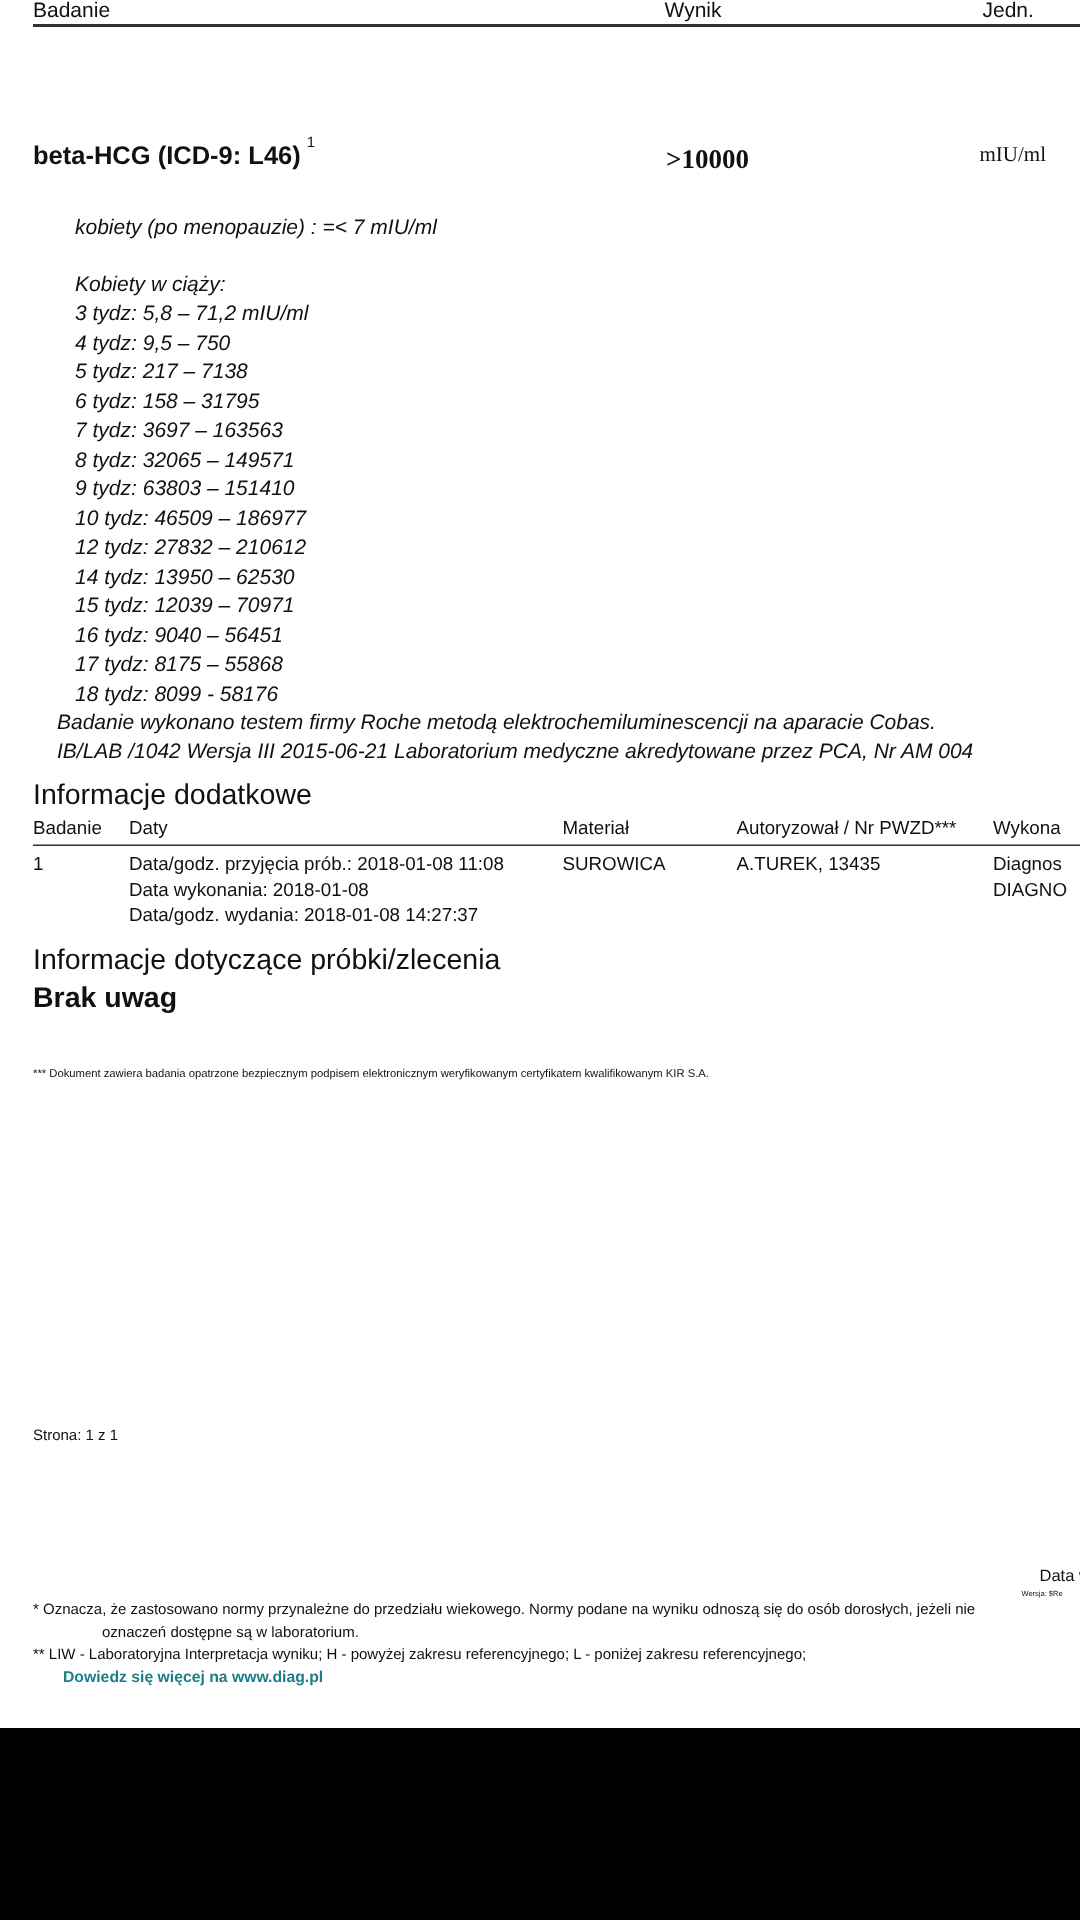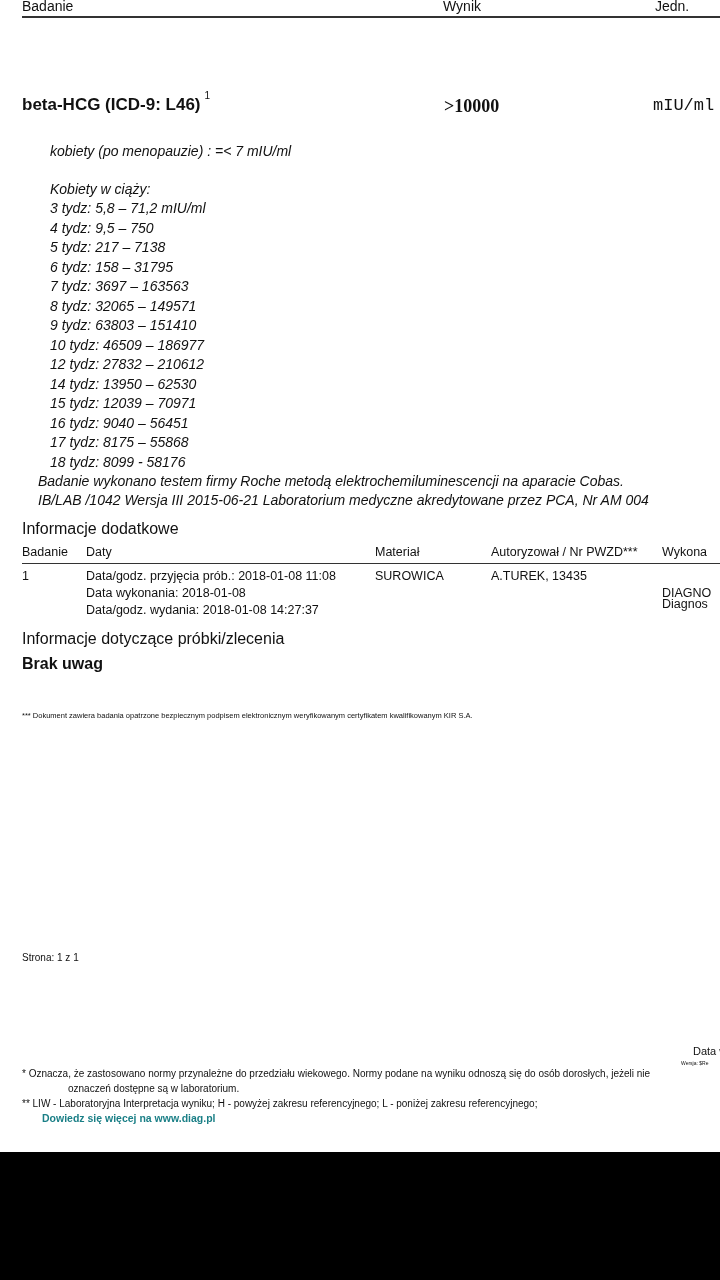--- a/index.html
+++ b/index.html
@@ -4,24 +4,24 @@
   <style>
     html, body { margin:0; padding:0; }
     body { width:720px; height:1280px; background:#000; overflow:hidden; position:relative; font-family:"Liberation Sans", sans-serif; color:#111; }
     .page { position:absolute; left:0; top:0; width:720px; height:1152px; background:#fff; overflow:hidden; }
     .abs { position:absolute; white-space:nowrap; }
     .hdr { font-size:14px; top:-2px; }
     .hline { position:absolute; left:22px; right:0; top:16px; height:1.5px; background:#333; }
     .test-name { font-weight:bold; font-size:17px; left:22px; top:94px;text-align:center; }
     .test-name sup { font-size:10px; font-weight:normal; position:relative; top:-4px; margin-left:4px; }
     .result { font-family:"Liberation Serif", serif; font-weight:bold; font-size:18px; left:444px; top:96px; }
-    .unit { font-family:Liberation Mono, monospace; font-size:17px; left:653px; top:96px; }
+    .unit { font-family:Liberation Serif, serif; font-size:14px; left:653px; top:96px; }
     .it { font-style:italic; font-size:14px; }
     .ref-line { position:absolute; left:50px; font-style:italic; font-size:14px; white-space:nowrap; }
-    .section { font-size:16px; left:22px; }
+    .section { font-size:19px; left:22px; }
     .th { font-size:12.5px; top:545px; }
     .thline { position:absolute; left:22px; right:0; top:563px; height:1px; background:#333; }
     .td { font-size:12.5px; }
     .small { font-size:7.5px; }
     .foot { font-size:10px; }
     .link { font-size:10.5px; font-weight:bold; color:#1a7f86; }
   </style>
 </head>
 <body>
 
@@ -69,21 +69,21 @@
   <span class="abs th" style="left:662px;">Wykona</span>
   <div class="thline"></div>
 
   <div>
     <span class="abs td" style="left:22px; top:569px;">1</span>
     <span class="abs td" style="left:86px; top:569px;">Data/godz. przyjęcia prób.: 2018-01-08 11:08</span>
     <span class="abs td" style="left:86px; top:586px;">Data wykonania: 2018-01-08</span>
     <span class="abs td" style="left:86px; top:603px;">Data/godz. wydania: 2018-01-08 14:27:37</span>
     <span class="abs td" style="left:375px; top:569px;">SUROWICA</span>
     <span class="abs td" style="left:491px; top:569px;">A.TUREK, 13435</span>
-    <span class="abs td" style="left:662px; top:569px;margin-top:28px;">Diagnos</span>
+    <span class="abs td" style="left:662px; top:569px;">Diagnos</span>
     <span class="abs td" style="left:662px; top:586px;">DIAGNO</span>
   </div>
 
   <span class="abs section" style="top:630px;">Informacje dotyczące próbki/zlecenia</span>
   <span class="abs section" style="top:655px;font-weight:bold;">Brak uwag</span>
 
   <span class="abs small" style="left:22px; top:711px;">*** Dokument zawiera badania opatrzone bezpiecznym podpisem elektronicznym weryfikowanym certyfikatem kwalifikowanym KIR S.A.</span>
 
   <span class="abs foot" style="left:22px; top:952px;">Strona: 1 z 1</span>
 

